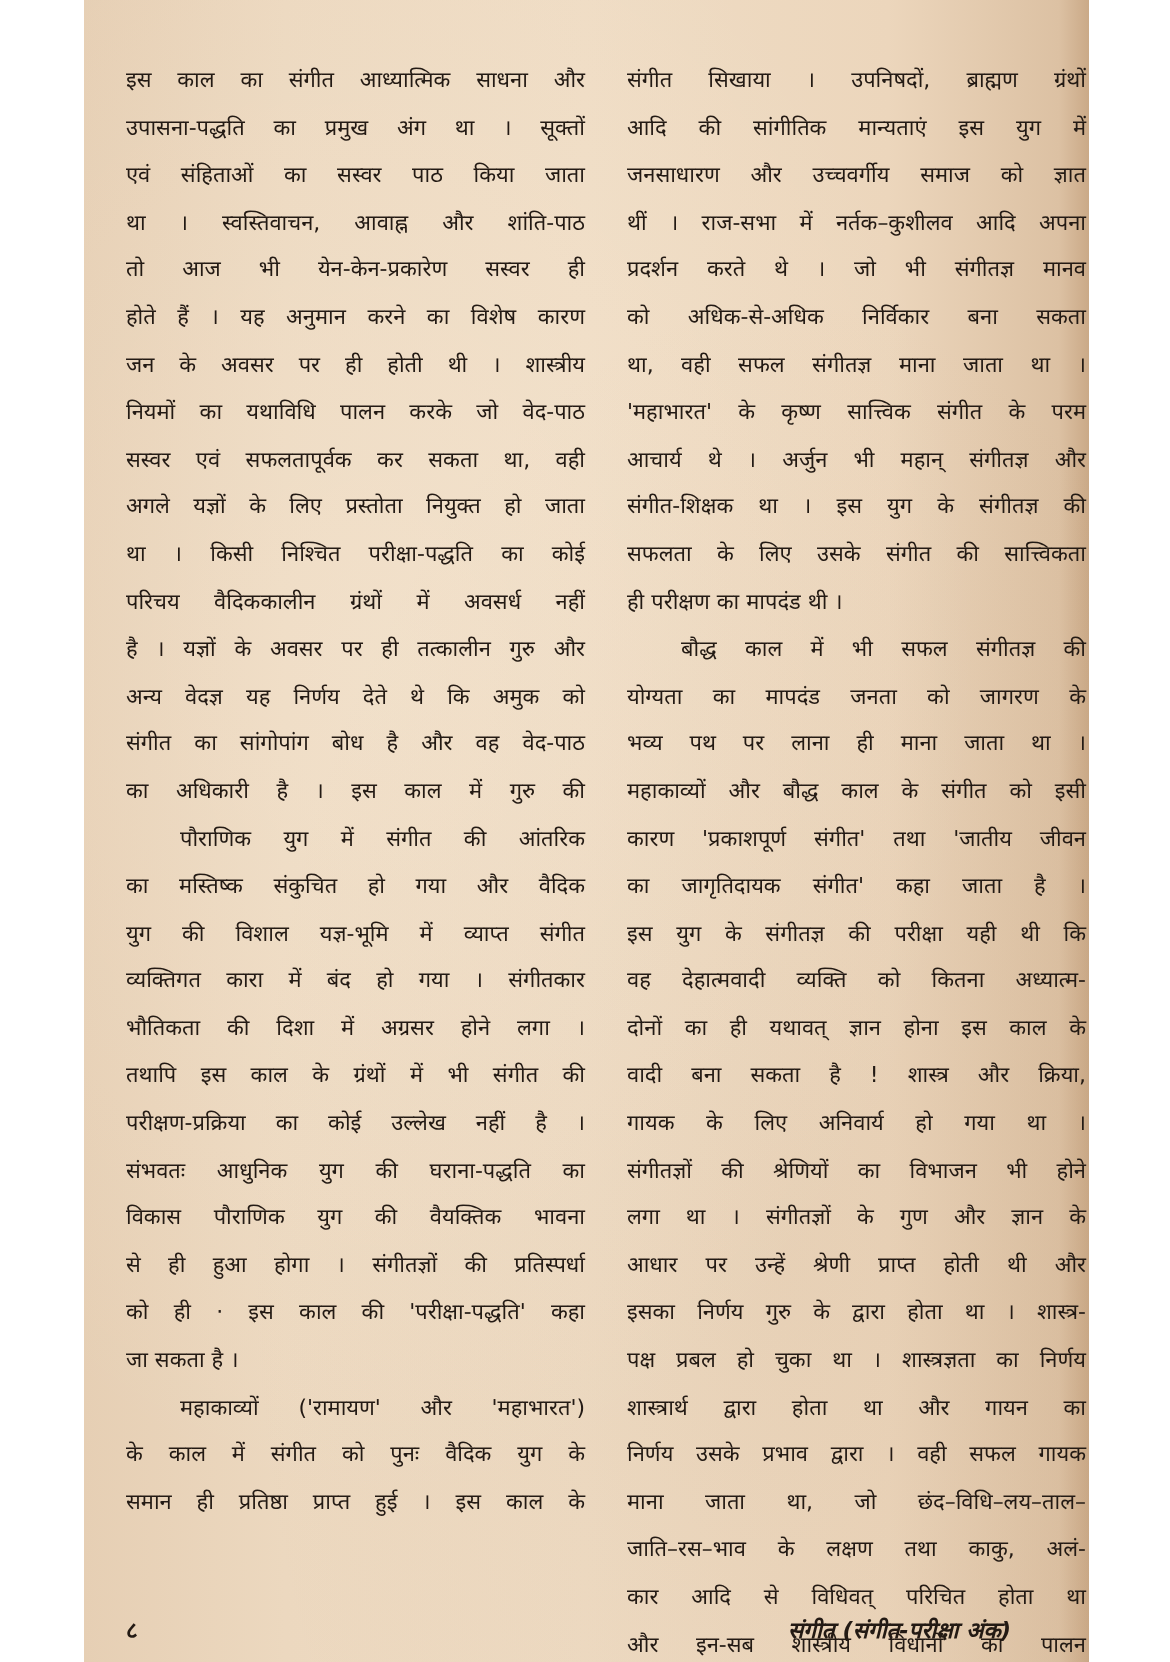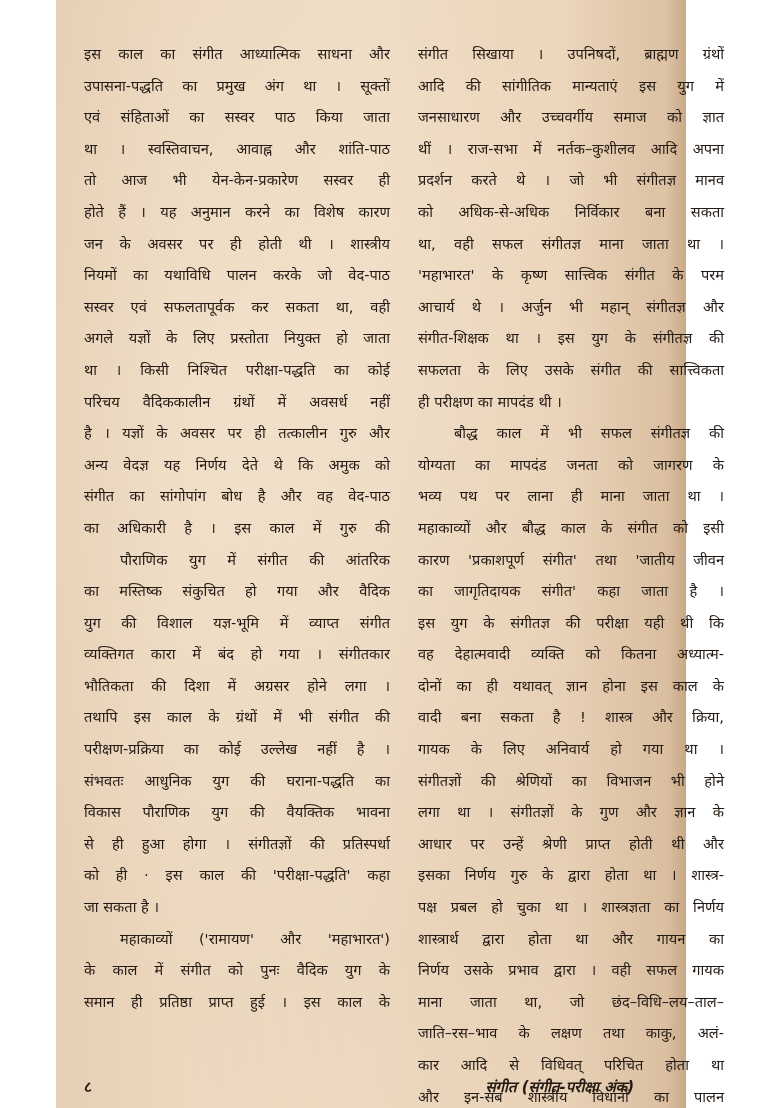--- a/index.html
+++ b/index.html
@@ -14,20 +14,21 @@
     overflow: hidden;
     font-family: "DejaVu Sans", sans-serif;
   }
   .page {
     position: absolute;
     left: 56px;
     top: 0;
     width: 630px;
     height: 1108px;
     background: linear-gradient(90deg, #e6cfb4 0%, #ecd8bf 20%, #efdcc4 50%, #ecd6bc 80%, #dcc1a3 97%, #caa987 100%);
+    padding-left: 40px;
   }
   .page::after {
     content: "";
     position: absolute;
     inset: 0;
     background: radial-gradient(ellipse at 30% 40%, rgba(255,245,230,0.25), rgba(0,0,0,0) 60%),
                 radial-gradient(ellipse at 70% 75%, rgba(160,120,80,0.08), rgba(0,0,0,0) 55%);
     pointer-events: none;
   }
   .col {

